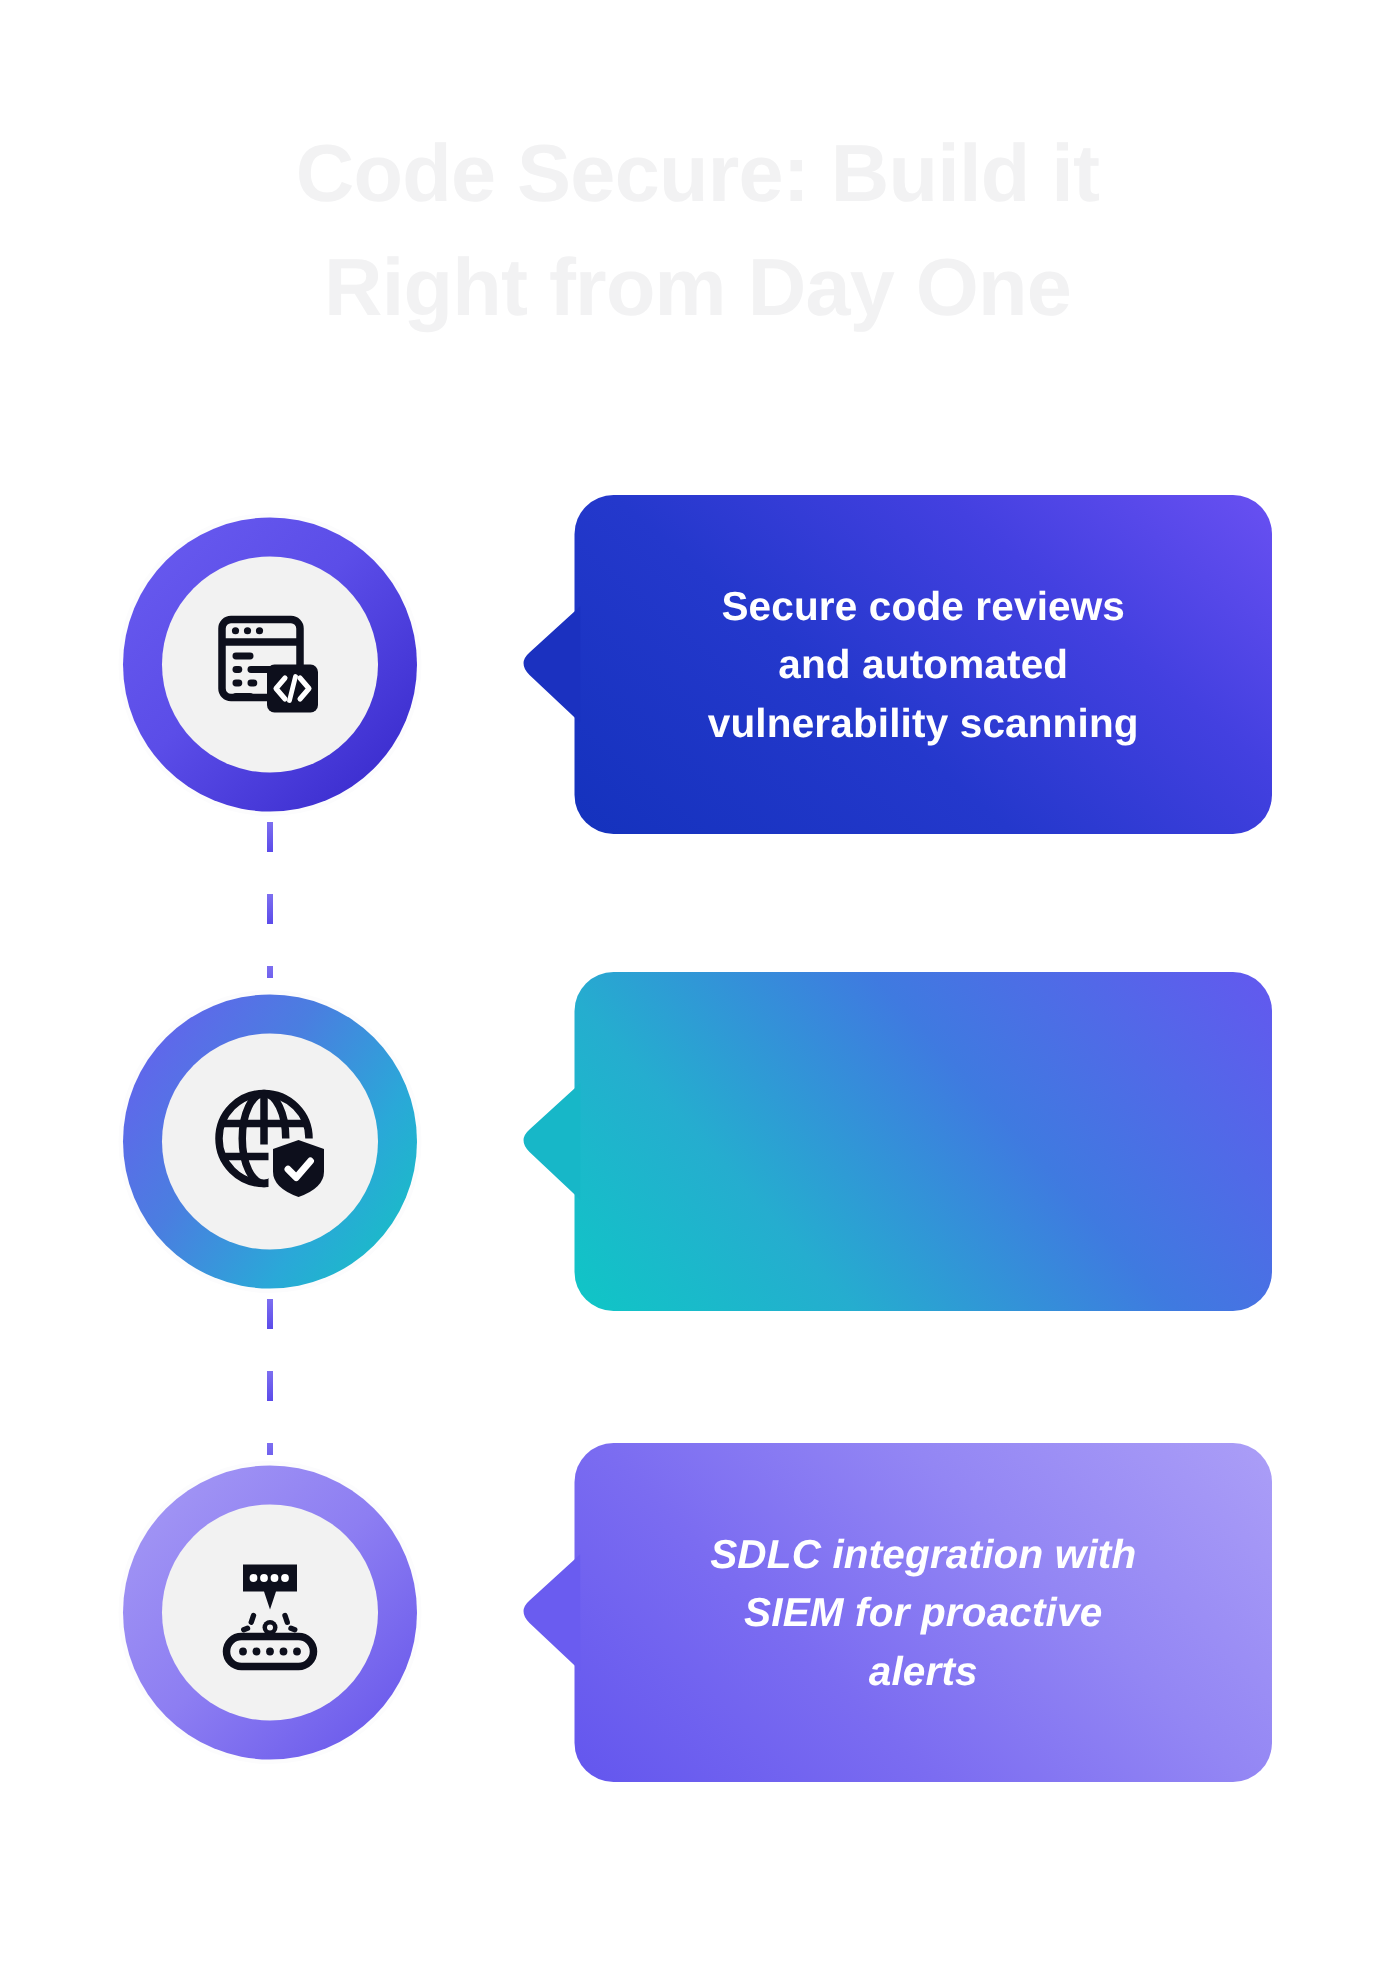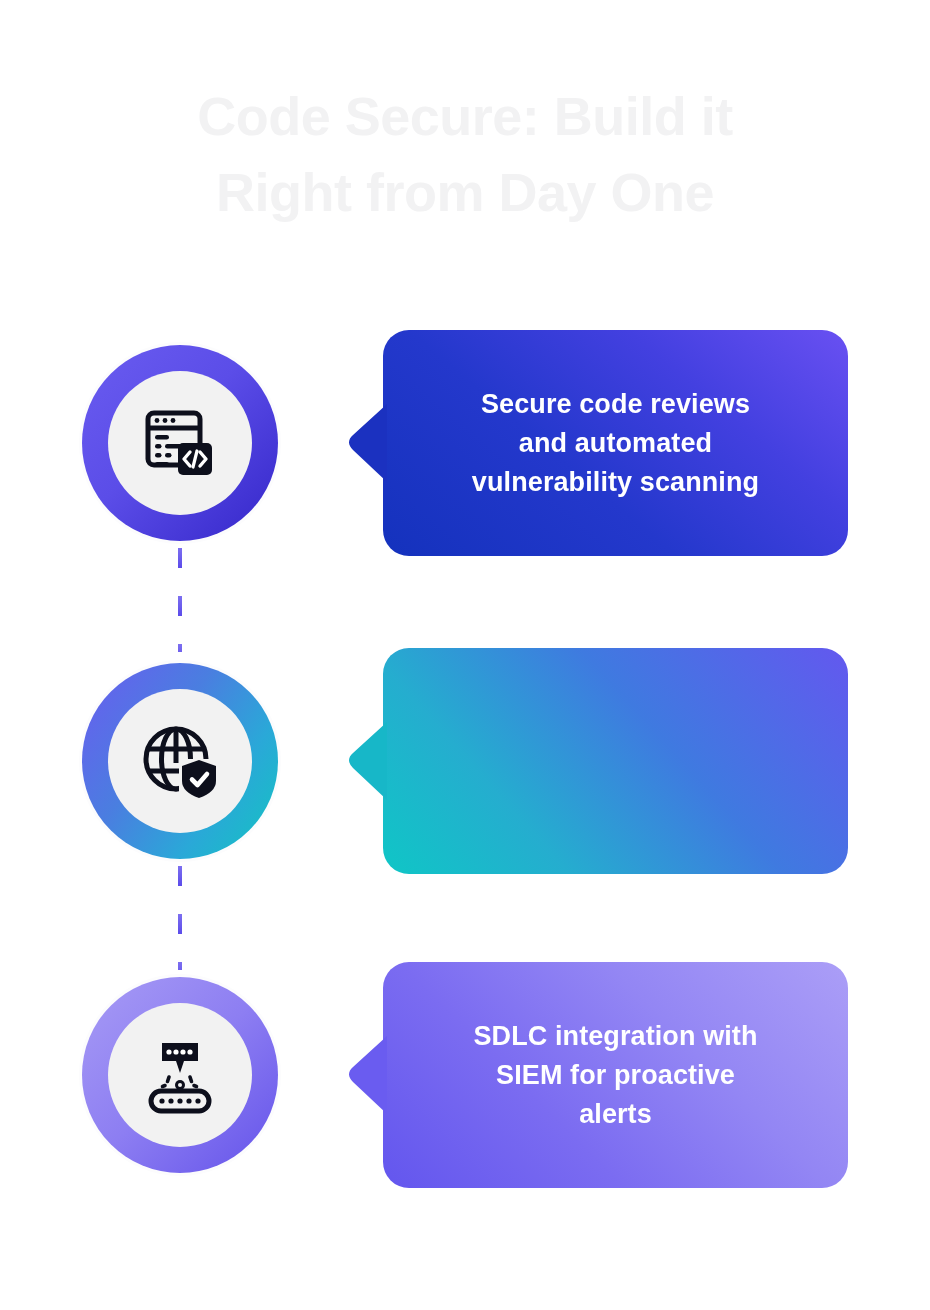--- a/index.html
+++ b/index.html
@@ -100,21 +100,21 @@
     height: 226px;
     border-radius: 26px;
     display: flex;
     align-items: center;
     justify-content: center;
     box-sizing: border-box;
     padding: 0 34px;
   }
   .card-1 { background: linear-gradient(40deg, #1432bd 0%, #2438cc 40%, #4340e0 70%, #6950f2 100%); }
   .card-2 { background: linear-gradient(48deg, #0fc6c6 0%, #25adcf 28%, #3f7ae0 60%, #6358ef 100%); }
-  .card-3 { background: linear-gradient(45deg, #6356ee 0%, #7b6cf1 35%, #9386f4 65%, #ab9ef7 100%); }
+  .card-3 { background: linear-gradient(45deg, #6356ee 0%, #7b6cf1 35%, #9386f4 65%, #ab9ef7 100%); font-style: italic; }
 
   
   .card-tail {
     position: absolute;
     left: -38px;
     top: 74px;
     width: 40px;
     height: 78px;
     overflow: visible;
   }

